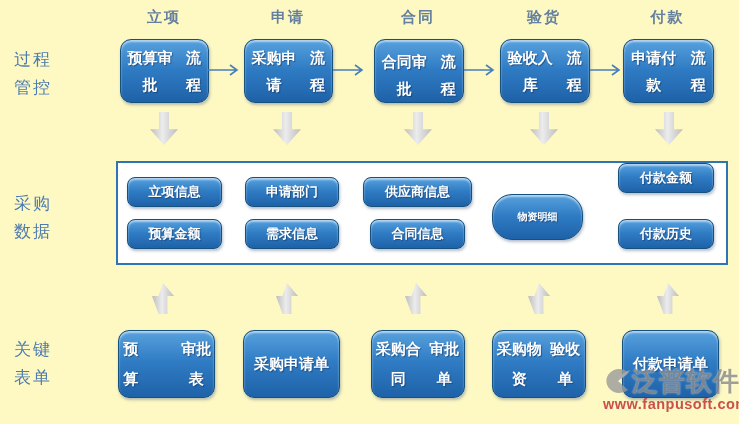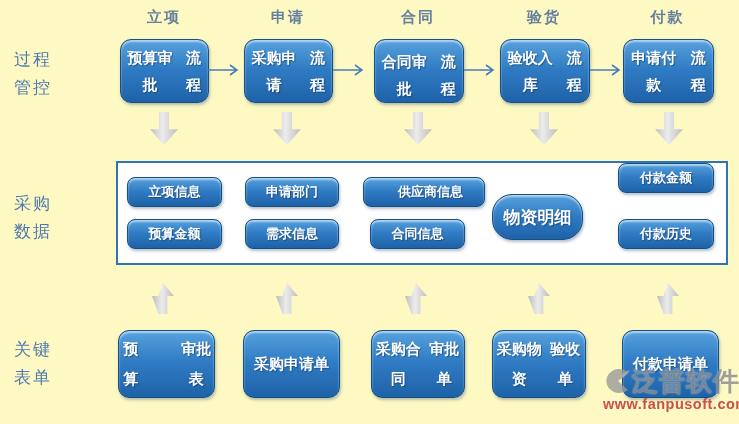--- a/index.html
+++ b/index.html
@@ -38,21 +38,21 @@
     background:linear-gradient(180deg,var(--box-blue-light) 0%,var(--box-blue-mid) 48%,var(--box-blue-dark) 100%);
     border:1px solid var(--box-border);
     box-shadow:inset 0 2px 2px rgba(255,255,255,.55), 1px 2px 3px rgba(90,110,140,.45);
     color:#ffffff;font-weight:bold;text-align:center;
     display:flex;flex-direction:row;justify-content:center;align-items:center;
     text-shadow:1px 1px 1px rgba(20,50,90,.55);
   }
   .pbox{width:87px;height:62px;top:39px;font-size:15px;line-height:27px;}
   .fbox{height:66px;top:330px;font-size:15px;line-height:30px;}
   .dbox{height:28px;font-size:13px;border-radius:8px;line-height:28px;}
-  .dbox-big{height:44px;font-size:17px;border-radius:20px;}
+  .dbox-big{height:44px;font-size:10px;border-radius:20px;}
   
   .data-panel{
     position:absolute;left:116px;top:161px;width:608px;height:100px;
     border:2px solid var(--panel-border);background:#ffffff;
   }
   
   .arrow-down{
     position:absolute;top:112px;width:28px;height:33px;
     background:linear-gradient(90deg,var(--arrow-gray-dark),var(--arrow-gray-light) 45%,var(--arrow-gray-dark));
     clip-path:polygon(32% 0,68% 0,68% 52%,100% 52%,50% 100%,0 52%,32% 52%);
@@ -151,21 +151,21 @@
       <span>预算金额</span>
     </div>
 
   <div class="bluebox dbox" style="left:245px;top:177px;width:92px;">
       <span>申请部门</span>
     </div>
   <div class="bluebox dbox" style="left:245px;top:219px;width:92px;">
       <span>需求信息</span>
     </div>
 
-  <div class="bluebox dbox" style="left:363px;top:177px;width:107px;padding-left:13px;">
+  <div class="bluebox dbox" style="left:363px;top:177px;width:107px;">
       <span>供应商信息</span>
     </div>
   <div class="bluebox dbox" style="left:370px;top:219px;width:93px;">
       <span>合同信息</span>
     </div>
 
   <div class="bluebox dbox-big" style="left:492px;top:194px;width:89px;">
       <span>物资明细</span>
     </div>
 

